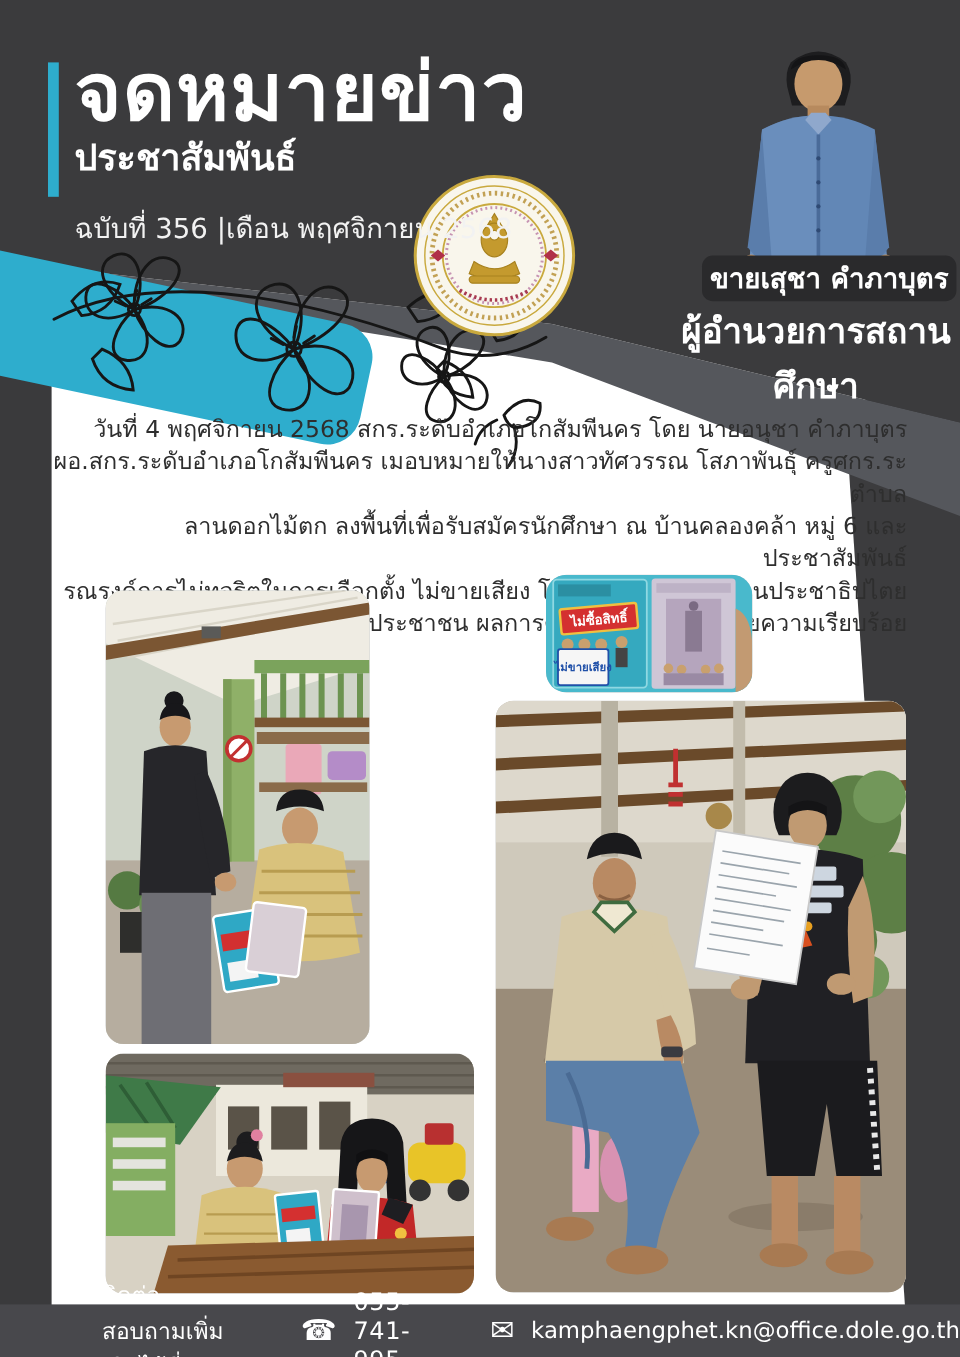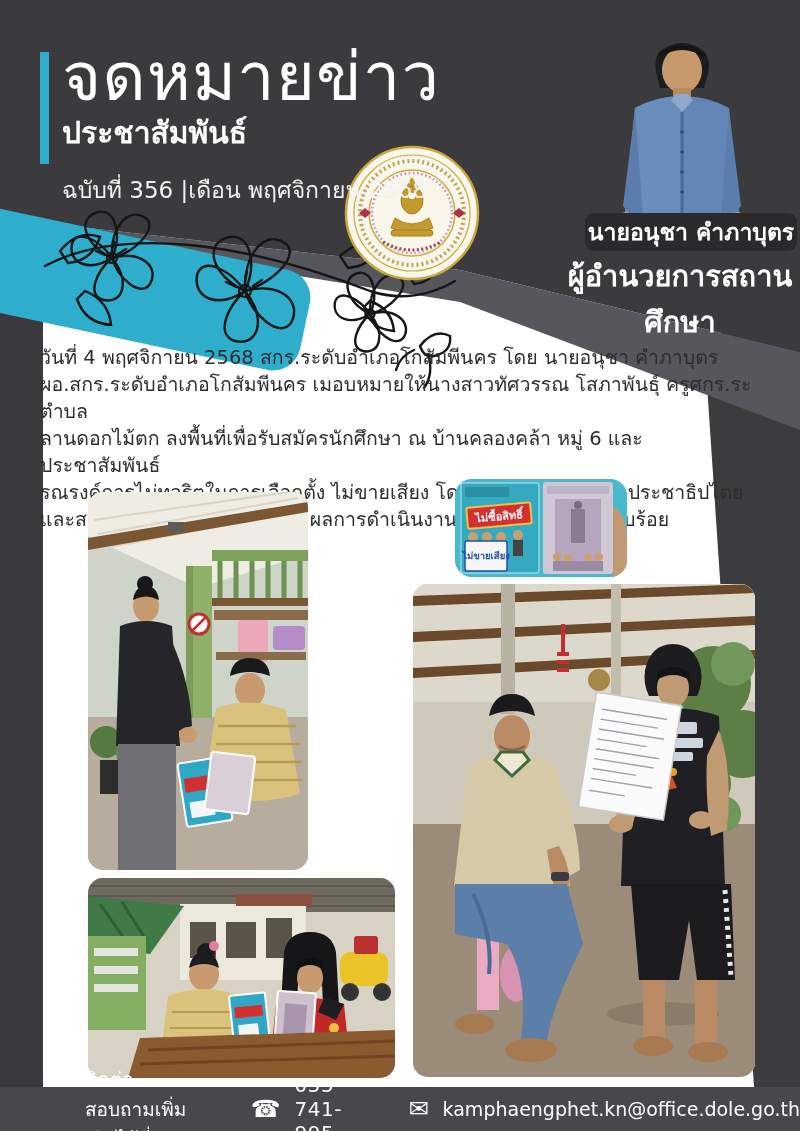--- a/index.html
+++ b/index.html
@@ -14,29 +14,29 @@
   .right-band{left:0;top:0;width:800px;height:1131px;background:#3c3c3e;
     clip-path:polygon(704px 340px,800px 300px,800px 1131px,757px 1131px);}
   .light-wedge{left:0;top:0;width:800px;height:1131px;background:#55575c;
     clip-path:polygon(0 218px,460px 270px,800px 352px,800px 430px,460px 302px,0 228px);}
   .header-block{left:0;top:0;width:800px;height:1131px;background:#3b3b3d;
     clip-path:polygon(0 0,800px 0,800px 352px,460px 270px,0 218px);}
   .teal-band{left:-60px;top:196px;width:384px;height:102px;background:#2eadcd;
     border-radius:28px;transform:rotate(12deg);transform-origin:0 0;}
   
   .accent-bar{left:40px;top:52px;width:9px;height:112px;background:#2eadcd;}
-  .title1{left:62px;top:44px;width:640px;color:#fff;font-size:67px;font-weight:400;letter-spacing:1px;line-height:1;}
+  .title1{left:62px;top:44px;width:640px;color:#fff;font-size:67px;font-weight:700;letter-spacing:1px;line-height:1;}
   .title2{left:62px;top:118px;width:500px;color:#fff;font-size:30px;font-weight:700;line-height:1;}
   .issue{left:62px;top:172px;width:420px;color:#f2f2f2;font-size:23px;font-weight:400;}
   
   .director-badge{left:585px;top:213px;width:212px;height:38px;background:#2a2a2c;border-radius:9px;
     color:#fff;font-size:23px;font-weight:600;display:flex;align-items:center;justify-content:center;}
   .director-title{left:560px;top:253px;width:240px;color:#fff;font-size:29px;font-weight:600;text-align:center;}
   
-  .article{left:40px;top:344px;width:716px;text-align:left;color:#2e2e2e;font-size:19.5px;font-weight:500;line-height:27px;}
+  .article{left:40px;top:344px;width:716px;text-align:right;color:#2e2e2e;font-size:19.5px;font-weight:500;line-height:27px;}
   
   .photo{overflow:hidden;border-radius:15px;background:#ccc;}
   .ph-left{left:88px;top:492px;width:220px;height:378px;}
   .ph-booklet{left:455px;top:479px;width:172px;height:98px;border-radius:17px;}
   .ph-right{left:413px;top:584px;width:342px;height:493px;}
   .ph-table{left:88px;top:878px;width:307px;height:200px;}
   .photo svg{display:block;width:100%;height:100%;}
   
   .footer{left:0;top:1087px;width:800px;height:44px;background:#48484c;display:flex;align-items:center;color:#fff;}
   .footer .lbl{margin-left:85px;font-size:19px;font-weight:500;}
@@ -140,21 +140,21 @@
     <ellipse cx="31" cy="200" rx="8" ry="10" fill="#c69a6d"></ellipse>
     <ellipse cx="143" cy="200" rx="8" ry="10" fill="#c69a6d"></ellipse>
     <rect x="36" y="196" width="102" height="19" fill="#27272a"></rect>
   </svg>
 
   <div class="abs accent-bar"></div>
   <div class="abs title1">จดหมายข่าว</div>
   <div class="abs title2">ประชาสัมพันธ์</div>
   <div class="abs issue">ฉบับที่ 356 |เดือน พฤศจิกายน 2568</div>
 
-  <div class="abs director-badge">นายอนุชา คำภาบุตร</div>
+  <div class="abs director-badge">ขายเสุชา คำภาบุตร</div>
   <div class="abs director-title">ผู้อำนวยการสถานศึกษา</div>
 
   <div class="abs article">
     <div>วันที่ 4 พฤศจิกายน 2568 สกร.ระดับอำเภอโกสัมพีนคร โดย นายอนุชา คำภาบุตร</div>
     <div>ผอ.สกร.ระดับอำเภอโกสัมพีนคร เมอบหมายให้นางสาวทัศวรรณ โสภาพันธุ์ ครูศกร.ระตำบล</div>
     <div>ลานดอกไม้ตก ลงพื้นที่เพื่อรับสมัครนักศึกษา ณ บ้านคลองคล้า หมู่ 6 และประชาสัมพันธ์</div>
     <div>รณรงค์การไม่ทุจริตในการเลือกตั้ง ไม่ขายเสียง โดยการนำคู่มือหมู่บ้านประชาธิปไตย</div>
     <div>และสติ๊กเกอร์ มอบแก่ประชาชน   ผลการดำเนินงานเป็นไปด้วยความเรียบร้อย</div>
   </div>
 

